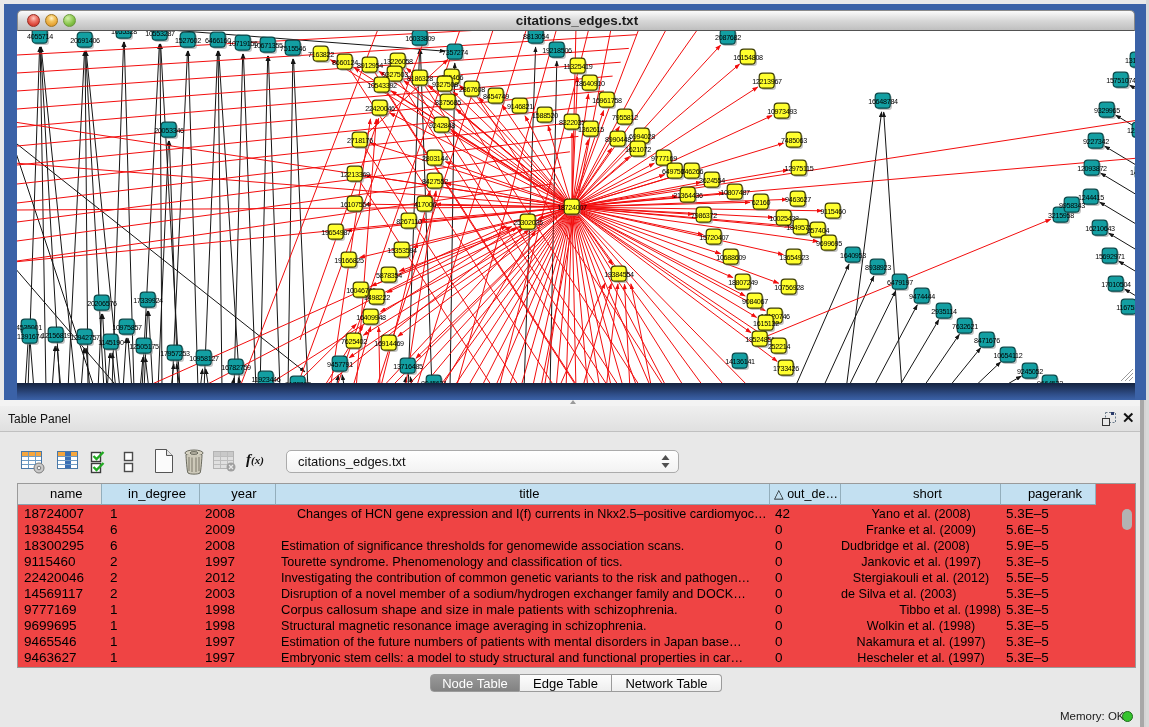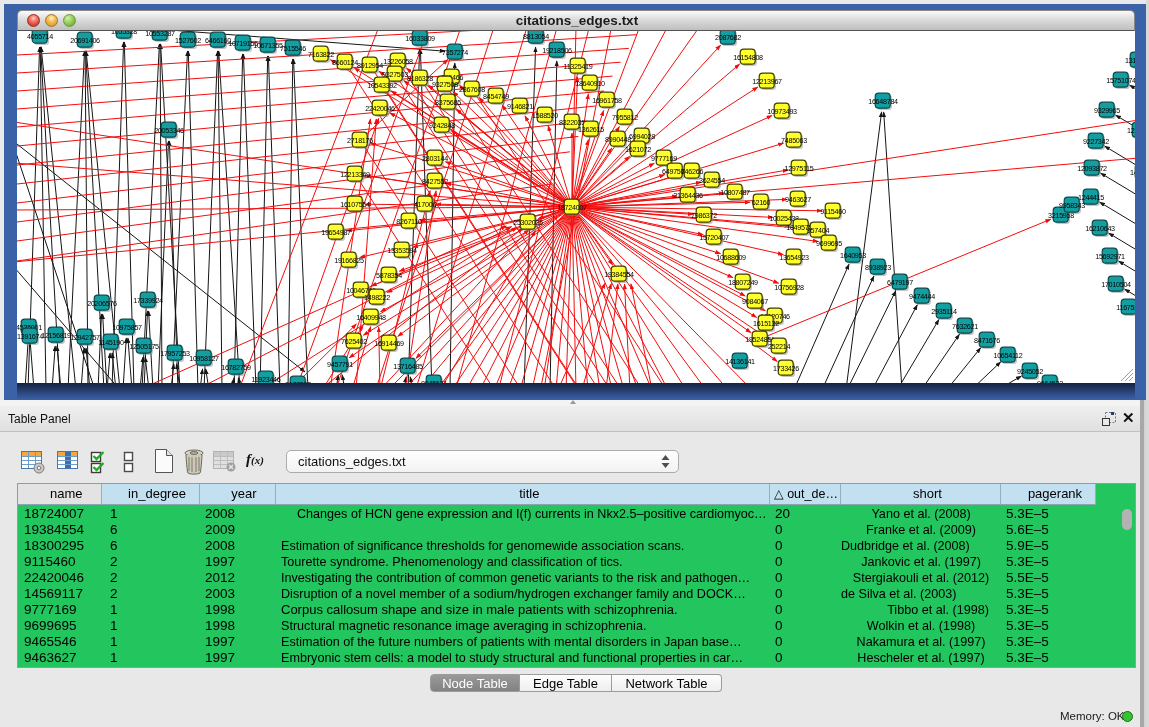--- a/index.html
+++ b/index.html
@@ -18,21 +18,21 @@
 
 #panel{left:0px;top:400px;width:1140px;height:327px;background:#e8e8e8}
 #splitter{left:0;top:0;width:1140px;height:6px;background:#f3f3f3}
 #phead{left:0;top:6px;width:1140px;height:26px;background:linear-gradient(#efefef,#e0e0e0);border-bottom:1px solid #c0c0c0}
 #ptitle{left:8px;top:6px;font-size:12px;color:#111}
 
 #toolbar{left:0;top:0;width:1140px;height:100px}
 #dropdown{left:286px;top:50px;width:393px;height:23px;background:linear-gradient(#ffffff,#f2f2f2);border:1px solid #ababab;border-radius:5px;
  font-size:13px;color:#111;line-height:21px;padding-left:11px}
 
-#tablebox{left:17px;top:483px;width:1119px;height:185px;background:#22c55e;border:1px solid #9a9a9a}
+#tablebox{left:17px;top:483px;width:1119px;height:185px;background:#ef4444;border:1px solid #9a9a9a}
 .hcell{top:0;height:21px;padding-left:14px;white-space:nowrap;overflow:hidden;background:#c3e0f1;border-right:1px solid #93aebc;border-bottom:1px solid #8aa4b2;
  font-size:13px;text-align:center;line-height:20px;color:#000}
 .trow{height:16px;font-size:13.5px;color:#000;white-space:nowrap}
 .cell{position:absolute;top:0;line-height:16px}
 
 .seg{top:674px;height:18px;border:1px solid #9b9b9b;font-size:13px;text-align:center;line-height:17px;color:#000;background:linear-gradient(#fdfdfd,#eee)}
 
 #mem{left:1060px;top:710px;font-size:11.5px;color:#1a1a1a}
 #memdot{left:1122px;top:711px;width:11px;height:11px;border-radius:50%;background:#35c42e;border:1.5px solid #1e6b1a}
 
@@ -772,21 +772,21 @@
     <div class="abs hcell" style="left:181.5px;width:76.0px;background:#c3e0f1">year</div>
     <div class="abs hcell" style="left:257.5px;width:494.5px;background:#c3e0f1">title</div>
     <div class="abs hcell" style="left:752.0px;width:71.0px;background:#c3e0f1;padding-left:2px;font-size:12.5px">△ out_de…</div>
     <div class="abs hcell" style="left:823.0px;width:160.0px;background:#c3e0f1">short</div>
     <div class="abs hcell" style="left:983.0px;width:95.0px;background:#c3e0f1">pagerank</div>
     <div class="abs trow" style="left:0;top:22px;width:1117px">
       <span class="cell" style="left:6px">18724007</span>
       <span class="cell" style="left:92px">1</span>
       <span class="cell" style="left:187px">2008</span>
       <span class="cell" style="left:279px;font-size:12.6px">Changes of HCN gene expression and I(f) currents in Nkx2.5–positive cardiomyoc…</span>
-      <span class="cell" style="left:757px">20</span>
+      <span class="cell" style="left:757px">42</span>
       <span class="cell" style="left:823px;width:160px;text-align:center;font-size:12.6px">Yano et al. (2008)</span>
       <span class="cell" style="left:988px">5.3E–5</span>
     </div>
     <div class="abs trow" style="left:0;top:38px;width:1117px">
       <span class="cell" style="left:6px">19384554</span>
       <span class="cell" style="left:92px">6</span>
       <span class="cell" style="left:187px">2009</span>
       <span class="cell" style="left:757px">0</span>
       <span class="cell" style="left:823px;width:160px;text-align:center;font-size:12.6px">Franke et al. (2009)</span>
       <span class="cell" style="left:988px">5.6E–5</span>
@@ -826,21 +826,21 @@
       <span class="cell" style="left:757px">0</span>
       <span class="cell" style="left:823px;width:160px;font-size:12.6px">de Silva et al. (2003)</span>
       <span class="cell" style="left:988px">5.3E–5</span>
     </div>
     <div class="abs trow" style="left:0;top:118px;width:1117px">
       <span class="cell" style="left:6px">9777169</span>
       <span class="cell" style="left:92px">1</span>
       <span class="cell" style="left:187px">1998</span>
       <span class="cell" style="left:263px;font-size:13px">Corpus callosum shape and size in male patients with schizophrenia.</span>
       <span class="cell" style="left:757px">0</span>
-      <span class="cell" style="left:840px;width:160px;text-align:center;font-size:12.6px">Tibbo et al. (1998)</span>
+      <span class="cell" style="left:823px;width:160px;text-align:right;font-size:12.6px">Tibbo et al. (1998)</span>
       <span class="cell" style="left:988px">5.3E–5</span>
     </div>
     <div class="abs trow" style="left:0;top:134px;width:1117px">
       <span class="cell" style="left:6px">9699695</span>
       <span class="cell" style="left:92px">1</span>
       <span class="cell" style="left:187px">1998</span>
       <span class="cell" style="left:263px;font-size:12.6px">Structural magnetic resonance image averaging in schizophrenia.</span>
       <span class="cell" style="left:757px">0</span>
       <span class="cell" style="left:823px;width:160px;text-align:center;font-size:12.6px">Wolkin et al. (1998)</span>
       <span class="cell" style="left:988px">5.3E–5</span>

